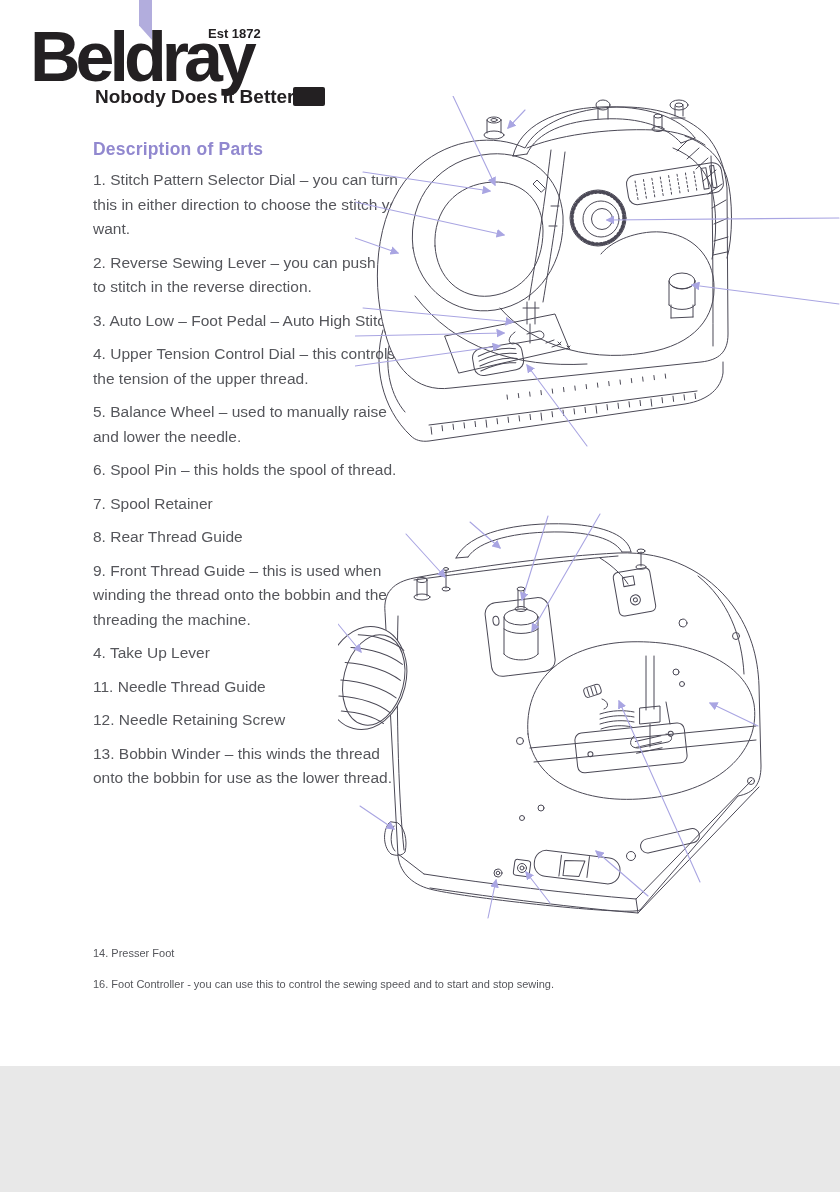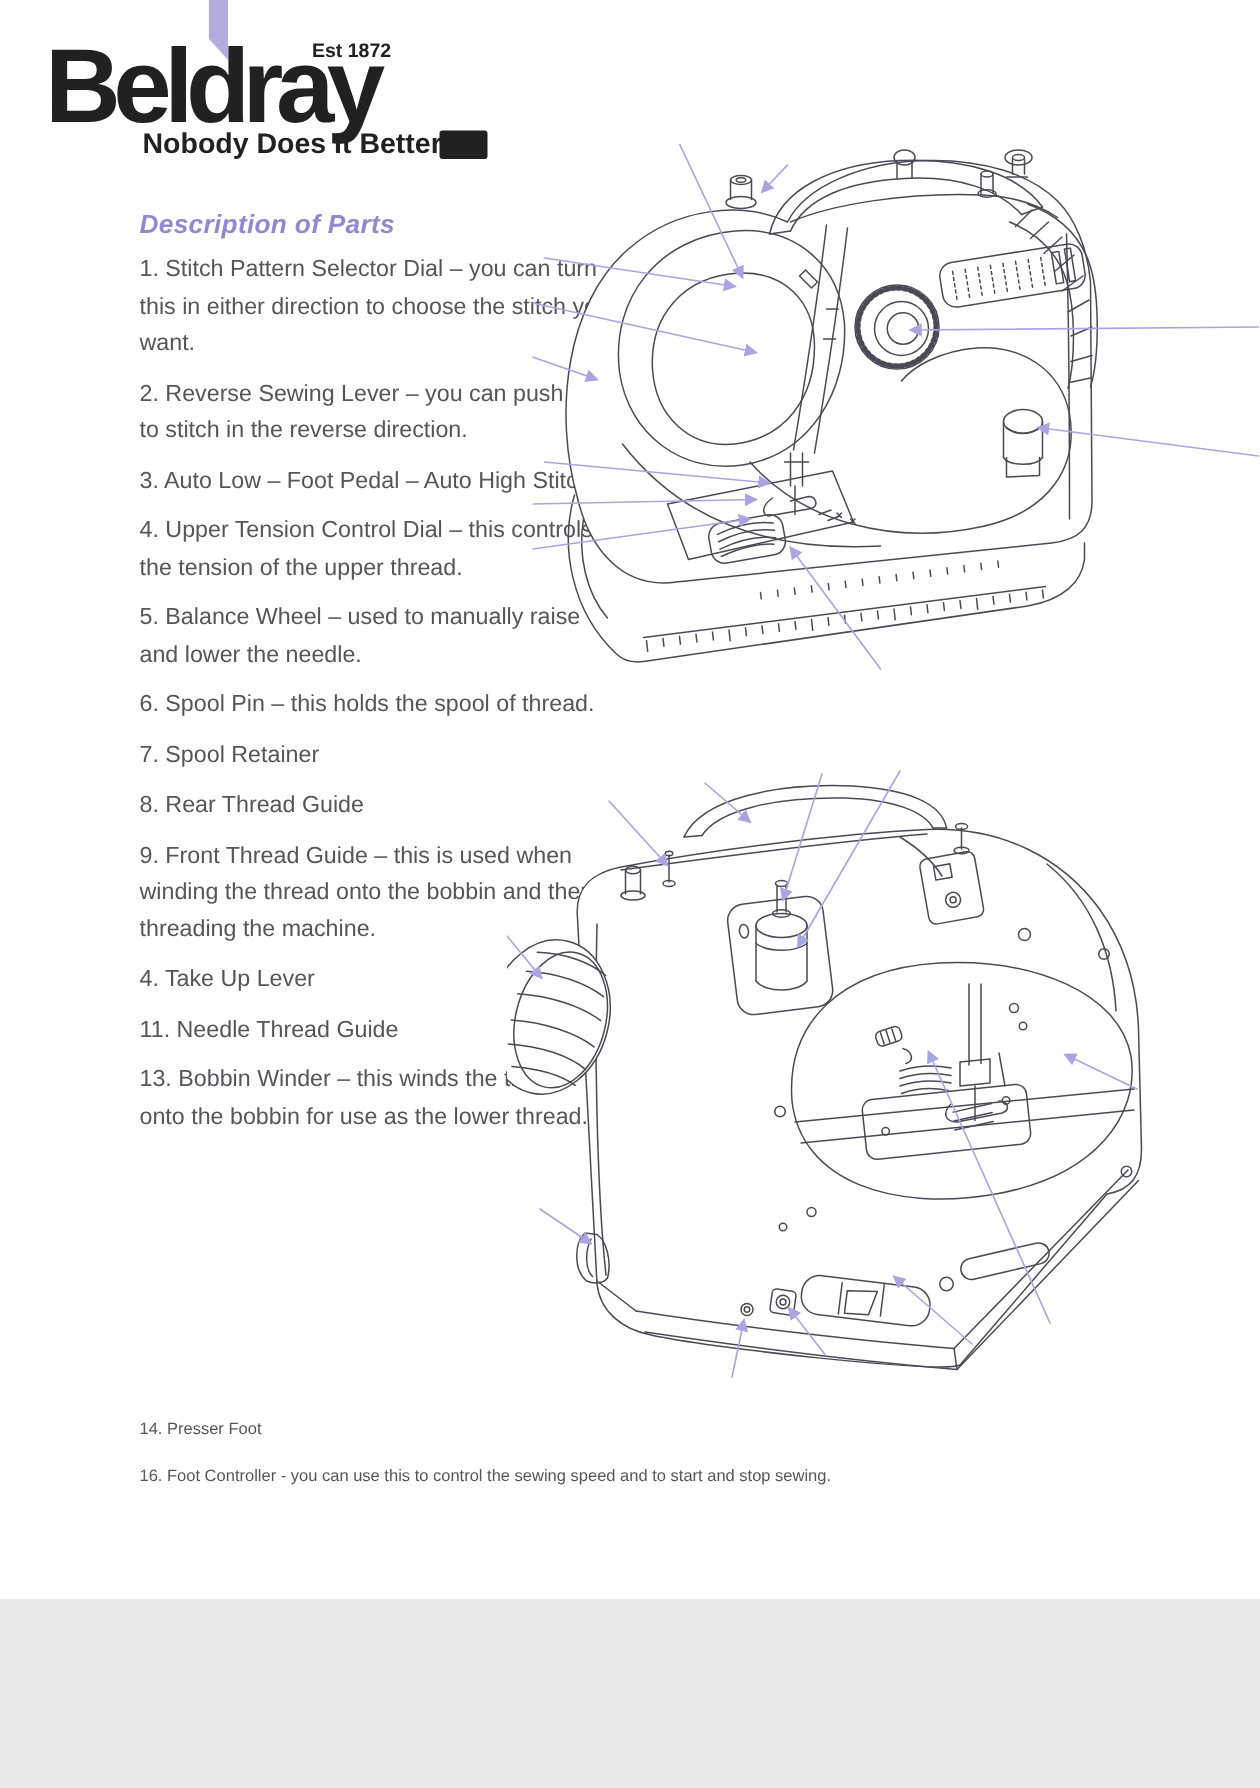--- a/index.html
+++ b/index.html
@@ -9,21 +9,21 @@
   }
   
   .logo-stripe{position:absolute;left:139px;top:0;width:13px;height:40px;background:#b2addd;
     clip-path:polygon(0 0,100% 0,100% 100%,0 64%);}
   .brand{position:absolute;left:30px;top:22px;font-size:70px;line-height:1;font-weight:bold;
     letter-spacing:-5px;color:#232022;}
   .est{position:absolute;left:208px;top:26px;font-size:13px;font-weight:bold;color:#232022;letter-spacing:0;}
   .tagline{position:absolute;left:95px;top:86px;font-size:19px;font-weight:bold;color:#232022;letter-spacing:0;}
   .swash{position:absolute;left:293px;top:87px;width:32px;height:19px;background:#232022;border-radius:2px;}
   
-  .page-title{position:absolute;left:93px;top:139px;font-size:17.5px;font-weight:bold;color:#9188cf;letter-spacing:.2px;font-style:italic;}
+  .page-title{position:absolute;left:93px;top:139px;font-size:17.5px;font-weight:bold;color:#9188cf;letter-spacing:.2px;}
   .parts-col{position:absolute;left:93px;top:168px;width:320px;}
   .parts-col p{margin:0 0 9px;font-size:15.5px;line-height:24.5px;color:#55565b;}
   .parts-wide{position:absolute;left:93px;top:941px;width:702px;}
   .parts-wide p{margin:0 0 6px;font-size:11px;line-height:25px;color:#55565b;}
   
   .illus{position:absolute;}
   .illus svg{display:block;}
   .d1{left:355px;top:96px;width:485px;height:372px;}
   .d2{left:338px;top:496px;width:502px;height:446px;}
   
@@ -55,20 +55,21 @@
     <p>2. Reverse Sewing Lever – you can push this to stitch in the reverse direction.</p>
     <p>3. Auto Low – Foot Pedal – Auto High Stitch</p>
     <p>4. Upper Tension Control Dial – this controls the tension of the upper thread.</p>
     <p>5. Balance Wheel – used to manually raise and lower the needle.</p>
     <p>6. Spool Pin – this holds the spool of thread.</p>
     <p>7. Spool Retainer</p>
     <p>8. Rear Thread Guide</p>
     <p>9. Front Thread Guide – this is used when winding the thread onto the bobbin and then threading the machine.</p>
     <p>4. Take Up Lever</p>
     <p>11. Needle Thread Guide</p>
+    <p>12. Needle Retaining Screw</p>
     <p>13. Bobbin Winder – this winds the thread onto the bobbin for use as the lower thread.</p>
   </div>
 
   <div class="parts-wide">
     <p>14. Presser Foot</p>
     <p>16. Foot Controller - you can use this to control the sewing speed and to start and stop sewing.</p>
   </div>
 
   <div class="illus d1">
     <svg width="485" height="372" viewBox="0 0 485 372" fill="none" stroke="#4b4956" stroke-width="1" stroke-linecap="round" stroke-linejoin="round">

